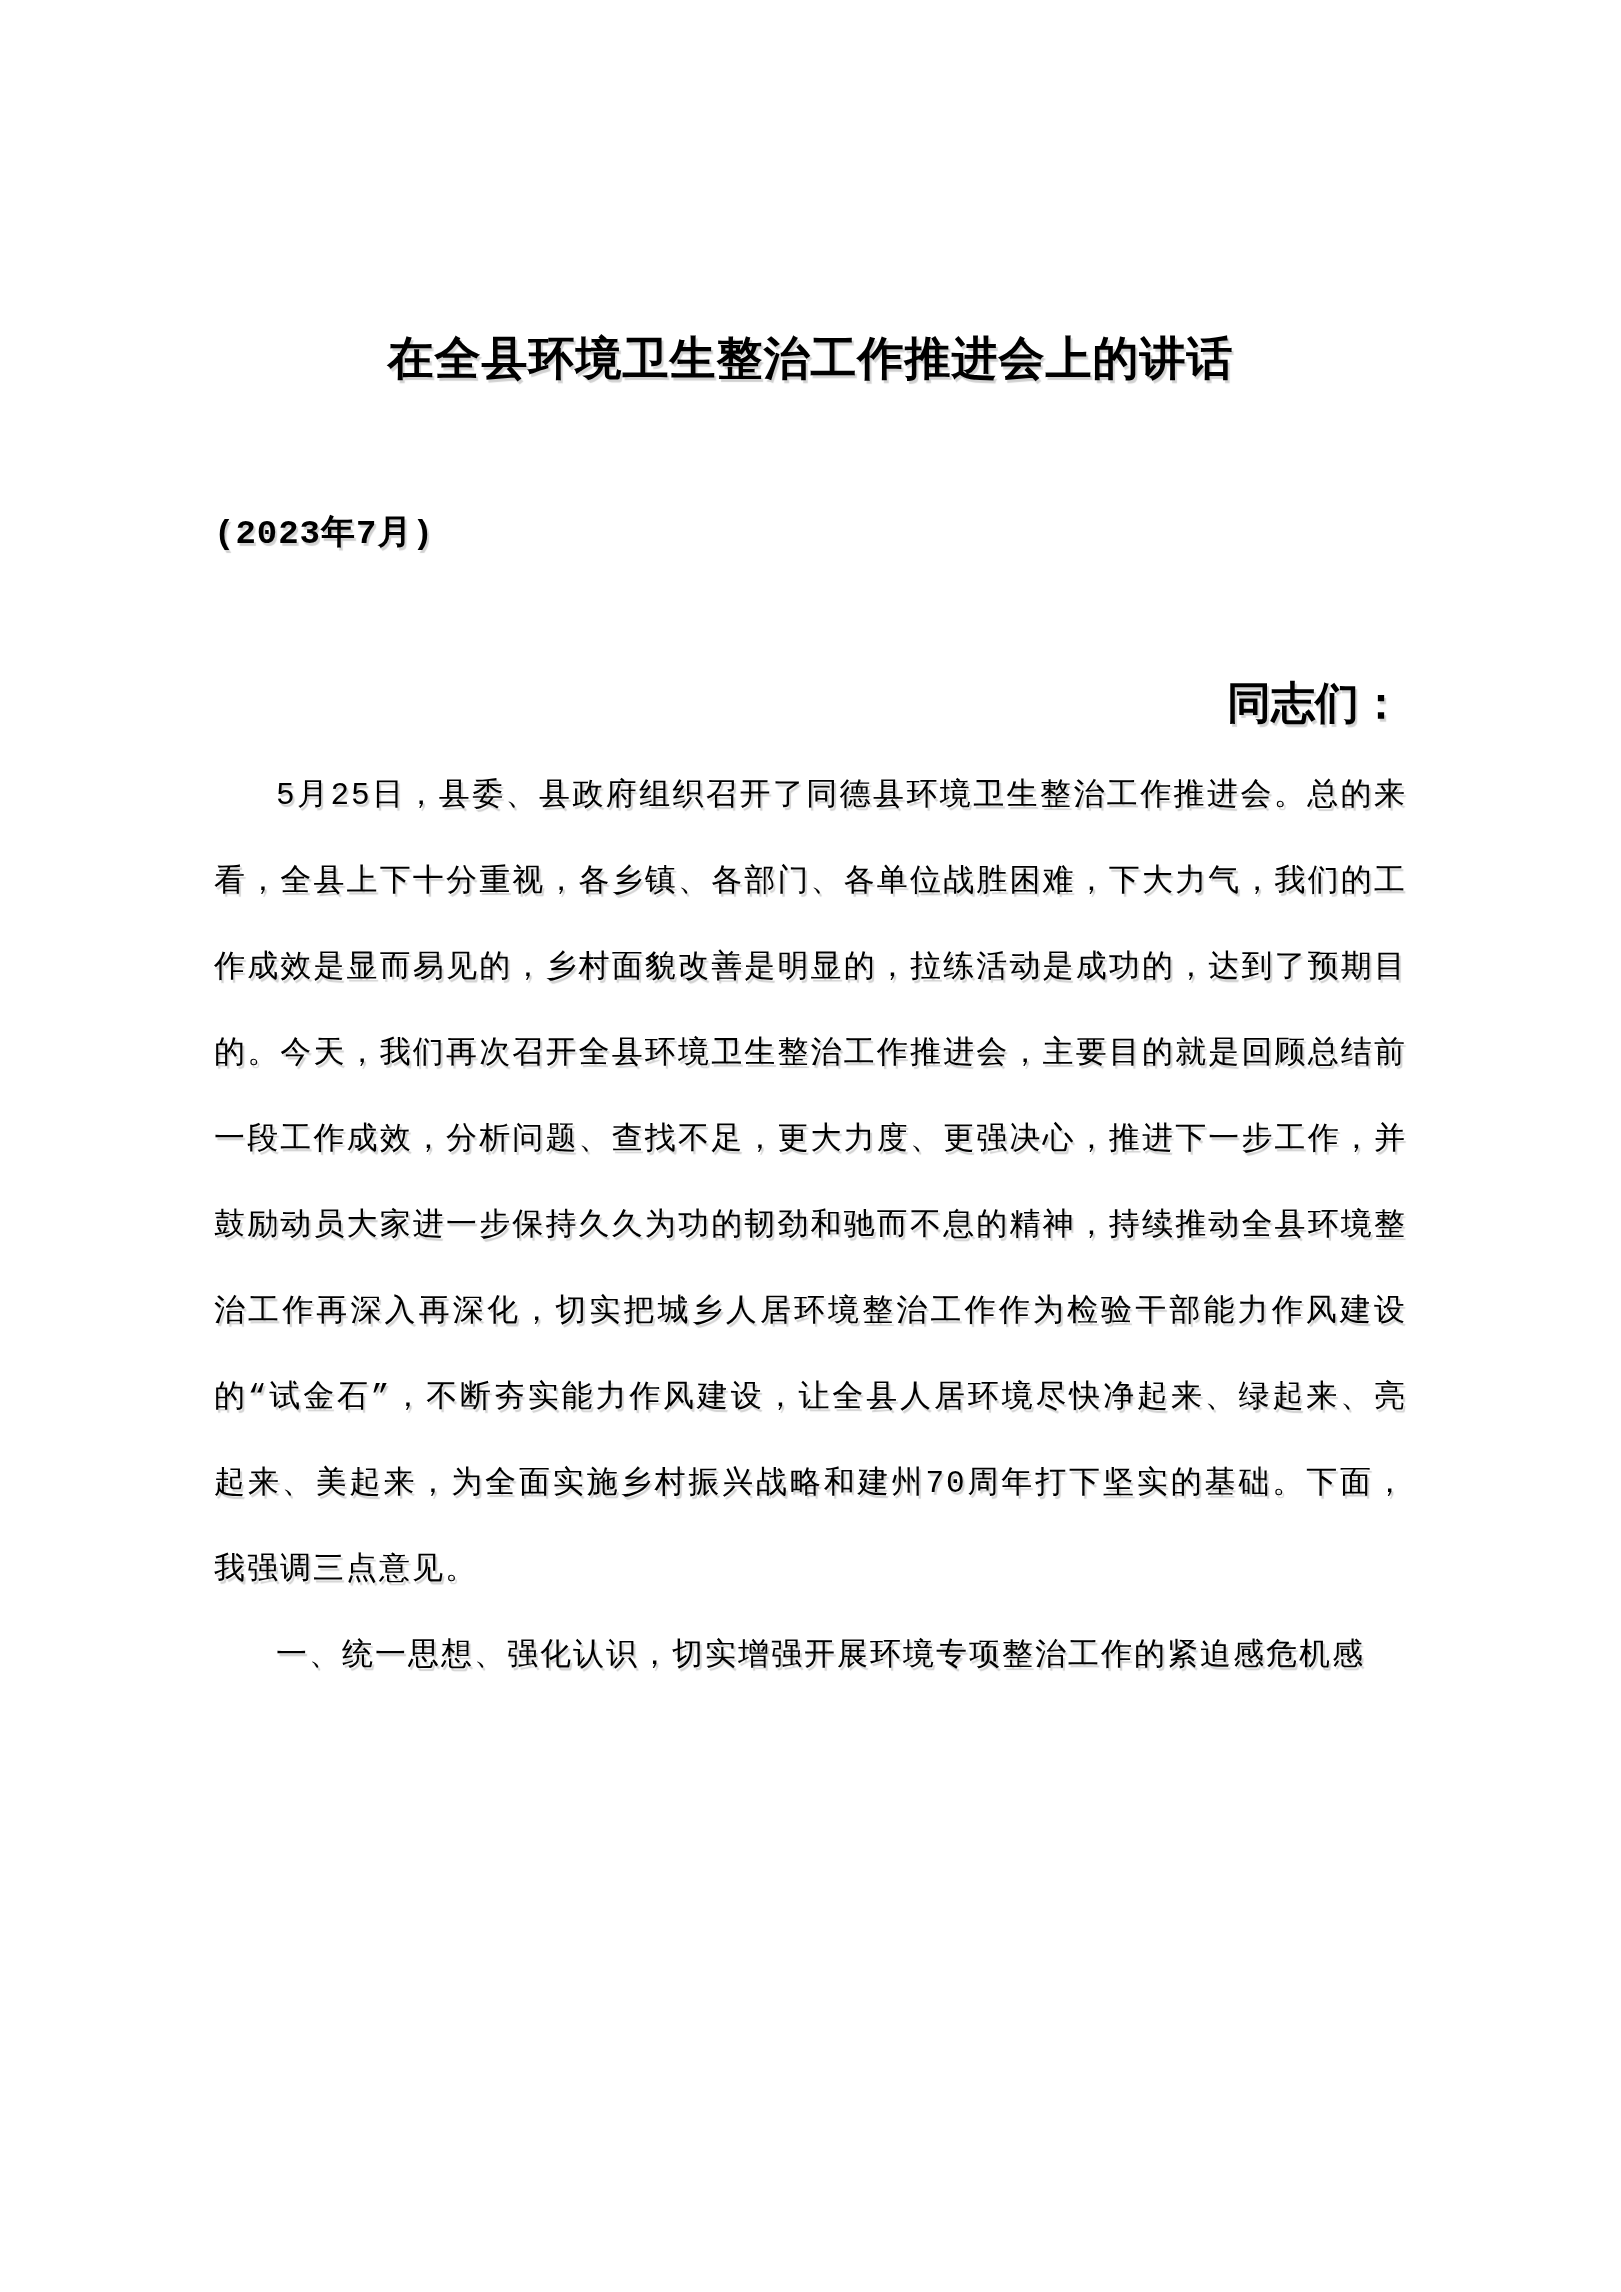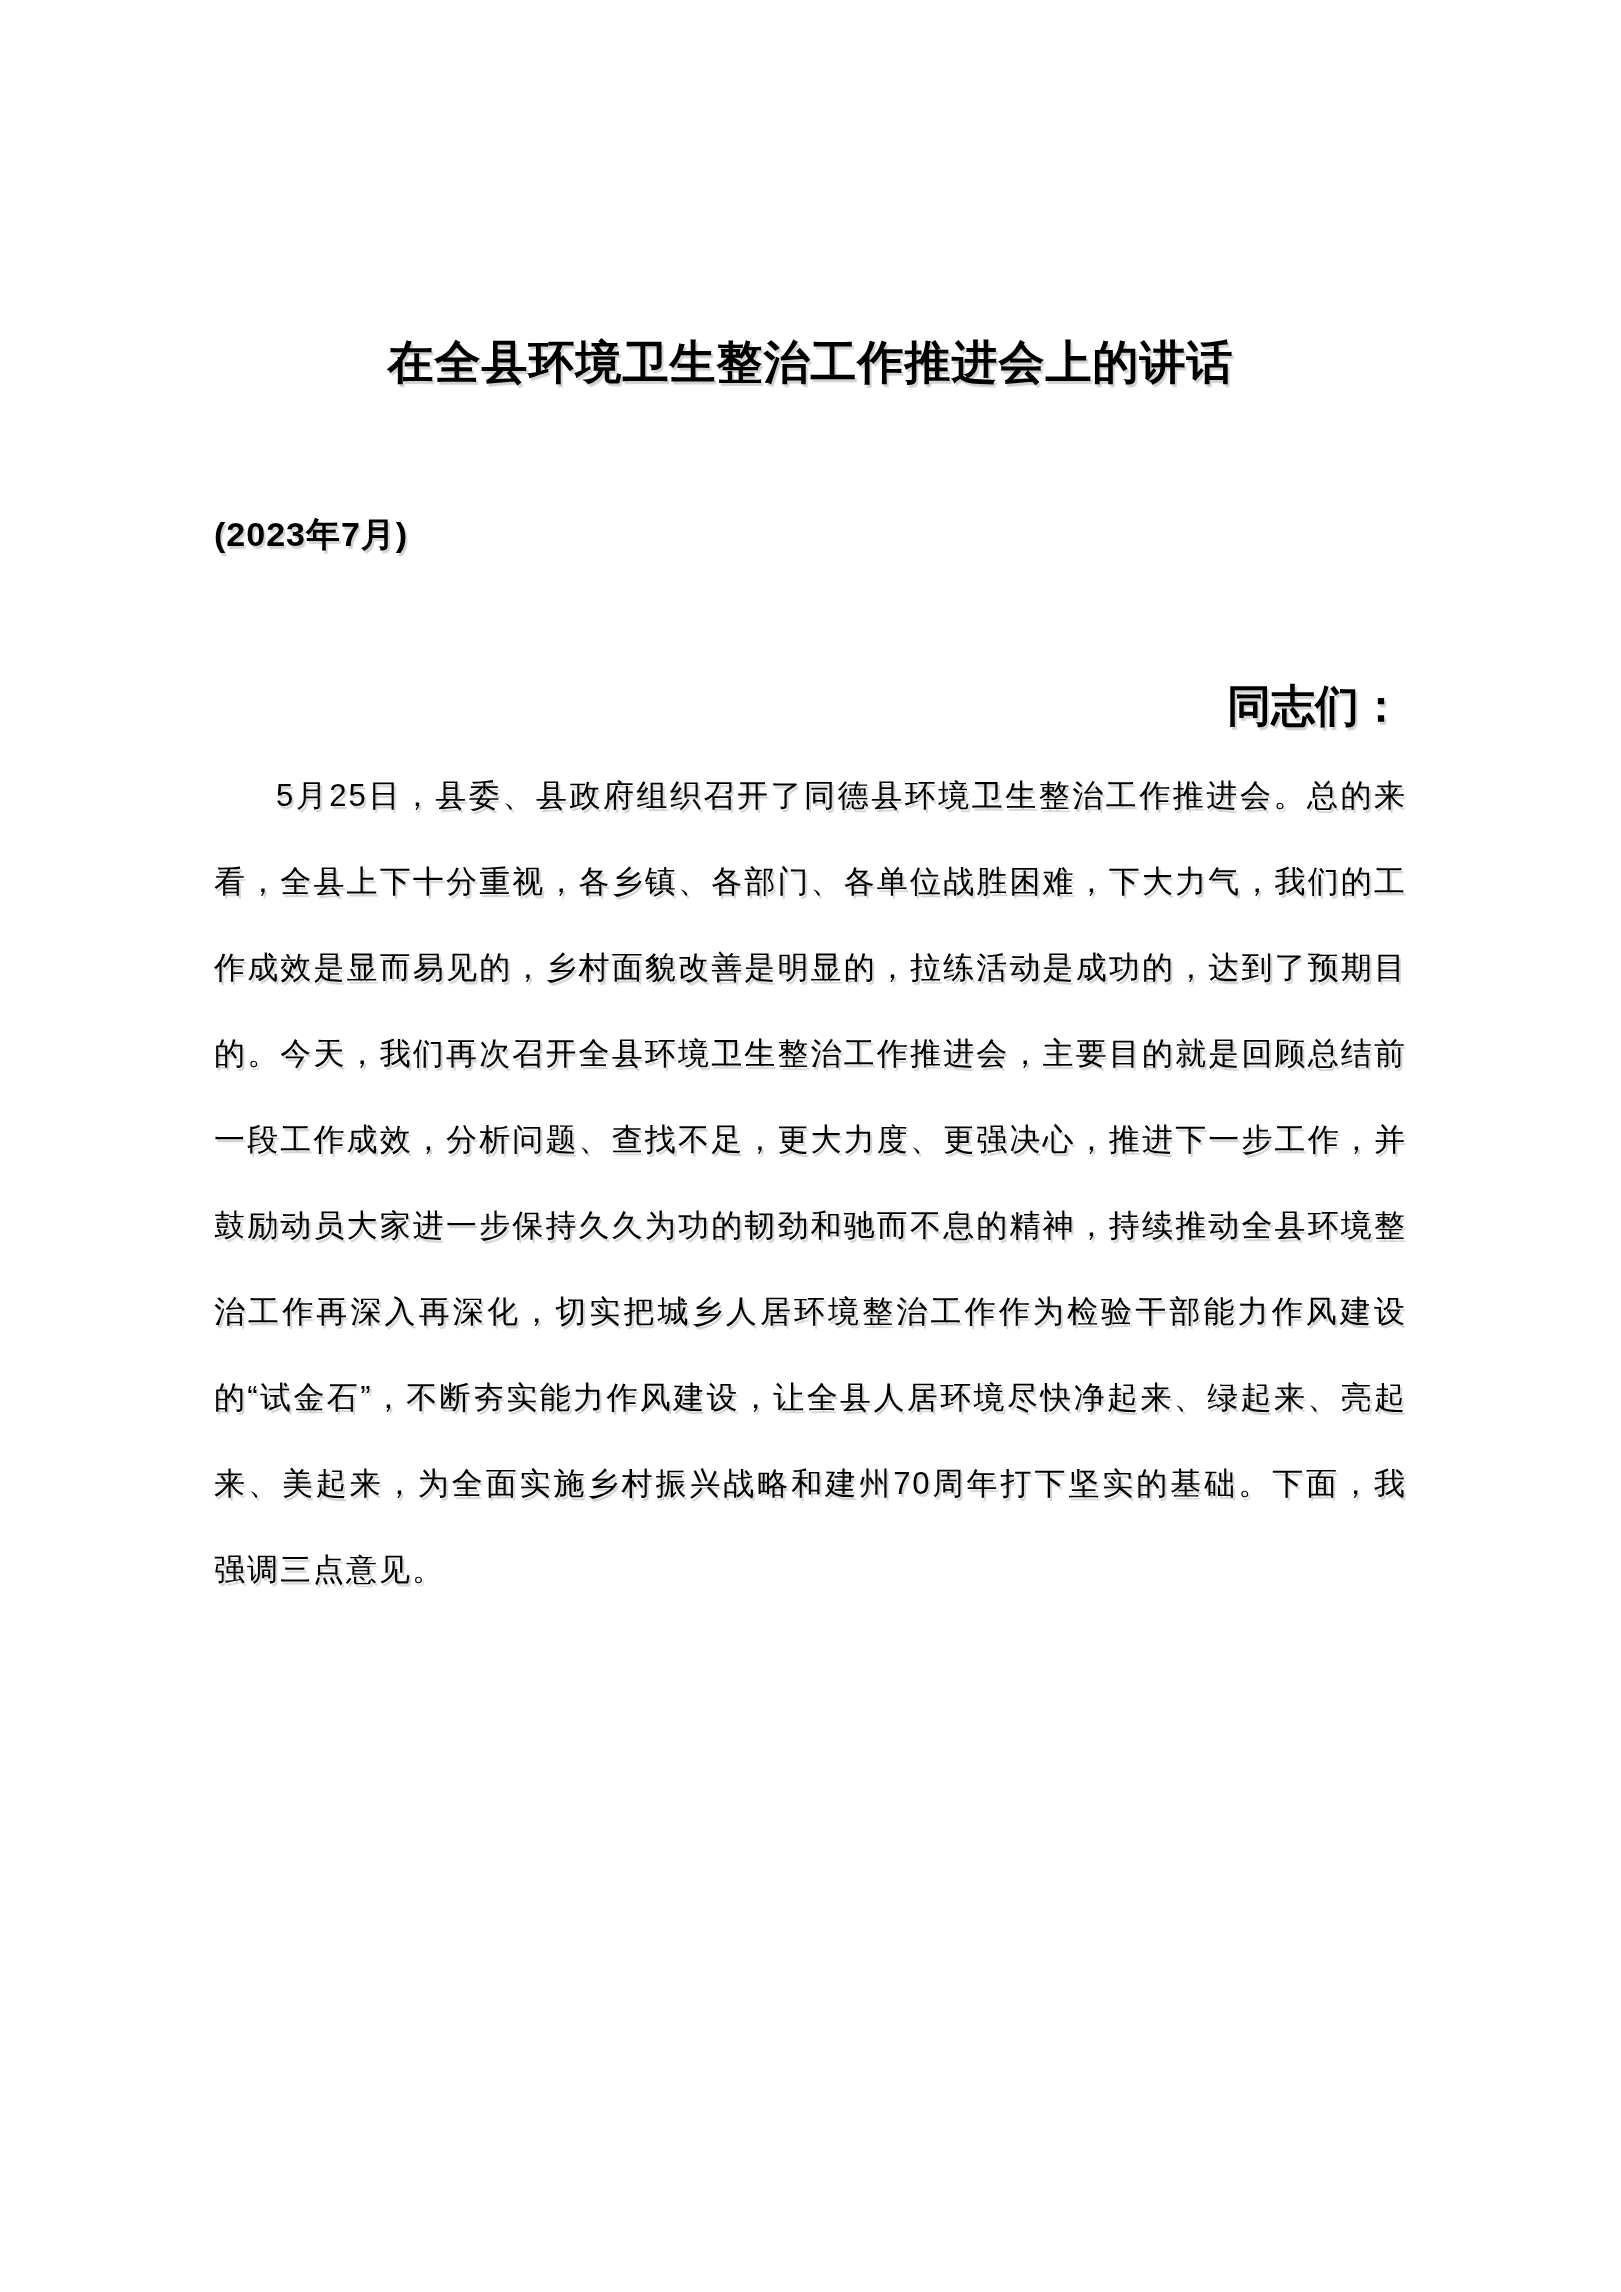--- a/index.html
+++ b/index.html
@@ -9,21 +9,21 @@
   }
   .page {
     position: relative;
     width: 1621px;
     height: 2054px;
     margin: 0 auto;
     background: #ffffff;
     box-sizing: border-box;
     padding: 319px 214px 0 214px;
     overflow: hidden;
-    font-family: Liberation Sans, sans-serif;
+    font-family: Liberation Mono, monospace;
     color: #000000;
     text-shadow: 2px 2.9px 1px rgba(0,0,0,0.18);
   }
   .doc-title {
     margin: 0 0 86px 0;
     font-size: 46px;
     font-weight: bold;
     line-height: 86px;
     text-align: center;
     letter-spacing: 1px;
@@ -60,14 +60,15 @@
 
 <div class="page">
   <h1 class="doc-title">在全县环境卫生整治工作推进会上的讲话</h1>
 
   <div class="doc-date">(2023年7月)</div>
 
   <div class="salutation">同志们：</div>
 
   <p class="para">5月25日，县委、县政府组织召开了同德县环境卫生整治工作推进会。总的来看，全县上下十分重视，各乡镇、各部门、各单位战胜困难，下大力气，我们的工作成效是显而易见的，乡村面貌改善是明显的，拉练活动是成功的，达到了预期目的。今天，我们再次召开全县环境卫生整治工作推进会，主要目的就是回顾总结前一段工作成效，分析问题、查找不足，更大力度、更强决心，推进下一步工作，并鼓励动员大家进一步保持久久为功的韧劲和驰而不息的精神，持续推动全县环境整治工作再深入再深化，切实把城乡人居环境整治工作作为检验干部能力作风建设的“试金石”，不断夯实能力作风建设，让全县人居环境尽快净起来、绿起来、亮起来、美起来，为全面实施乡村振兴战略和建州70周年打下坚实的基础。下面，我强调三点意见。</p>
 
+  <p class="para">一、统一思想、强化认识，切实增强开展环境专项整治工作的紧迫感危机感</p>
 </div>
 
 
 </body></html>

